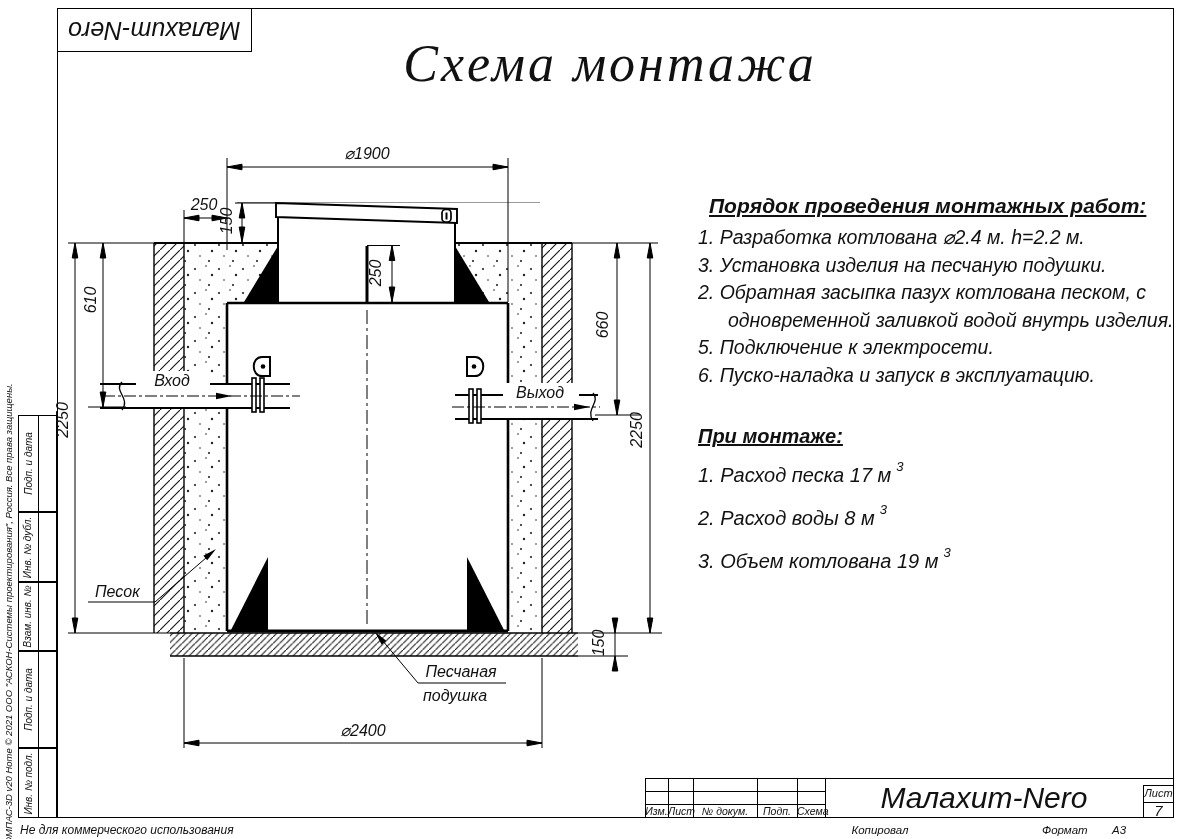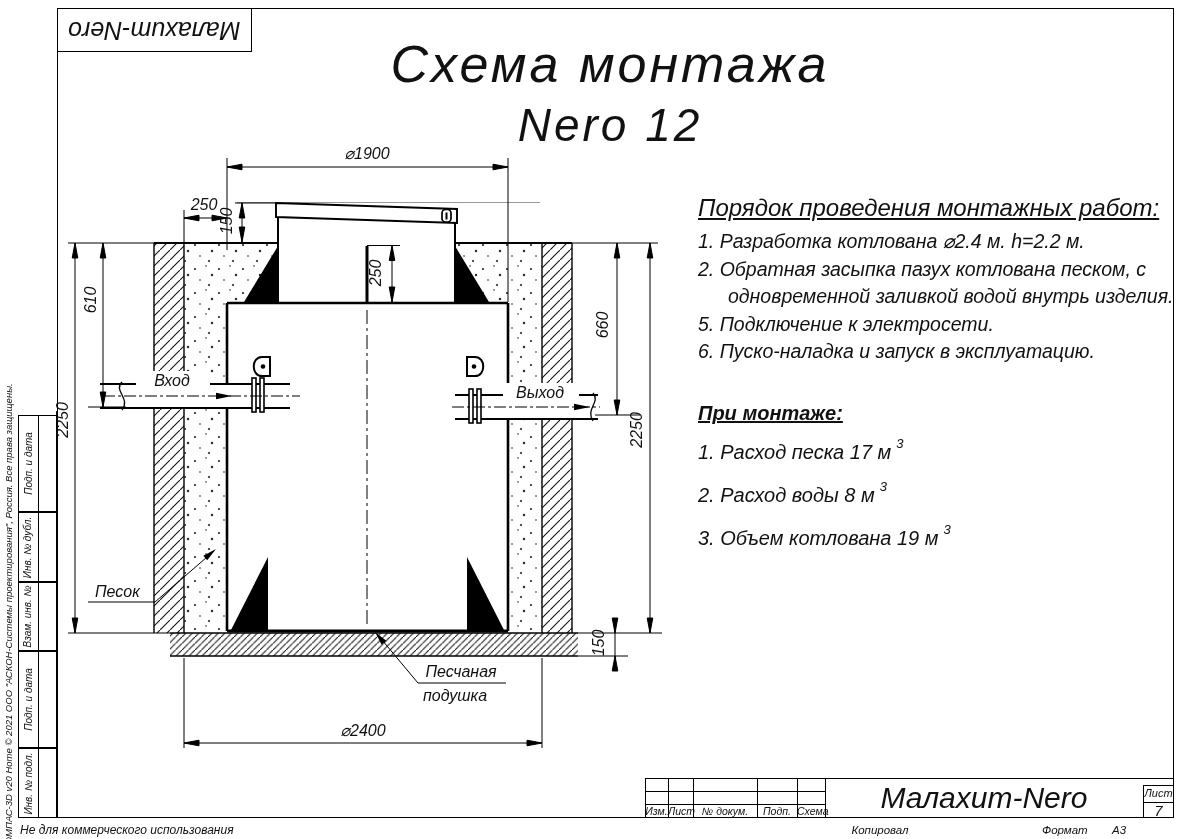--- a/index.html
+++ b/index.html
@@ -3,25 +3,25 @@
 <meta charset="utf-8">
 <style>
   html,body{margin:0;padding:0;}
   body{width:1186px;height:839px;background:#fff;position:relative;overflow:hidden;
        font-family:"Liberation Sans",sans-serif;font-style:italic;color:#111;}
   .abs{position:absolute;}
   .frame{left:57px;top:8px;width:1117px;height:810px;border:1.6px solid #000;box-sizing:border-box;}
   .corner-box{left:57px;top:8px;width:195px;height:44px;border:1.6px solid #000;box-sizing:border-box;
               display:flex;align-items:center;justify-content:center;}
   .corner-box span{transform:rotate(180deg);font-size:25px;white-space:nowrap;}
-  .main-title{left:350px;top:34px;width:520px;text-align:center;}
+  .main-title{left:350px;top:34px;width:520px;text-align:center;font-family:Liberation Serif, serif;}
   .t1{font-size:52px;letter-spacing:3px;white-space:nowrap;}
   .t2{font-size:46px;letter-spacing:3px;margin-top:4px;white-space:nowrap;}
   .panel{left:698px;top:194px;width:482px;}
-  .panel-h{font-size:24px;font-weight:normal;text-decoration:underline;margin-bottom:6px;white-space:nowrap;}
+  .panel-h{font-size:21px;font-weight:bold;text-decoration:underline;margin-bottom:6px;white-space:nowrap;margin-left:11px;}
   .pi{font-size:19.5px;line-height:27.5px;padding-left:30px;text-indent:-30px;}
   .m-h{font-size:20px;font-weight:bold;text-decoration:underline;margin:36px 0 16px 0;}
   .mi{font-size:20px;margin-bottom:20px;}
   .cube{font-size:13px;position:relative;top:-11px;margin-left:5px;}
   
   .stamp-cell{border:1.3px solid #000;box-sizing:border-box;}
   .stamp-div{width:0;border-left:1.1px solid #000;}
   .stamp-lab{display:flex;align-items:center;justify-content:center;}
   .stamp-lab span{transform:rotate(-90deg);white-space:nowrap;font-size:10px;}
   .copyright{display:flex;align-items:center;justify-content:center;}
@@ -42,26 +42,26 @@
 <body>
 
 <div class="abs frame"></div>
 
 <div class="abs corner-box">
   <span>Малахит-Nero</span>
 </div>
 
 <div class="abs main-title">
   <div class="t1">Схема монтажа</div>
-  <div class="t2">Nero 12</div>
 </div>
 
 <div class="abs panel">
   <div class="panel-h">Порядок проведения монтажных работ:</div>
   <div class="pi">1. Разработка котлована ⌀2.4 м. h=2.2 м.</div>
+  <div class="pi">3. Установка изделия на песчаную подушки.</div>
   <div class="pi">2. Обратная засыпка пазух котлована песком, с одновременной заливкой водой внутрь изделия.</div>
   <div class="pi">5. Подключение к электросети.</div>
   <div class="pi">6. Пуско-наладка и запуск в эксплуатацию.</div>
   <div class="m-h">При монтаже:</div>
   <div class="mi"><span>1. Расход песка 17 м</span><span class="cube">3</span></div>
   <div class="mi"><span>2. Расход воды 8 м</span><span class="cube">3</span></div>
   <div class="mi"><span>3. Объем котлована 19 м</span><span class="cube">3</span></div>
 </div>
 
 <svg class="abs" style="left:55px;top:140px;" width="615" height="625" viewBox="55 140 615 625">

